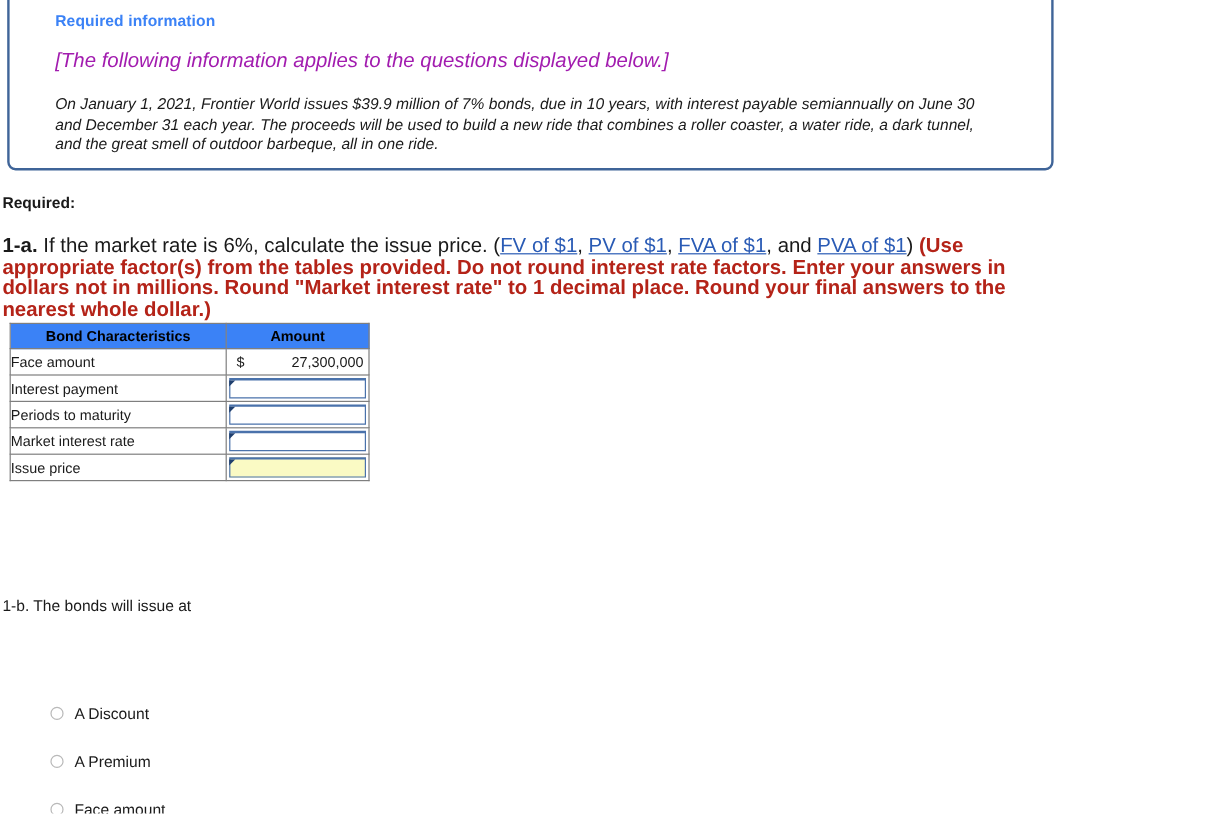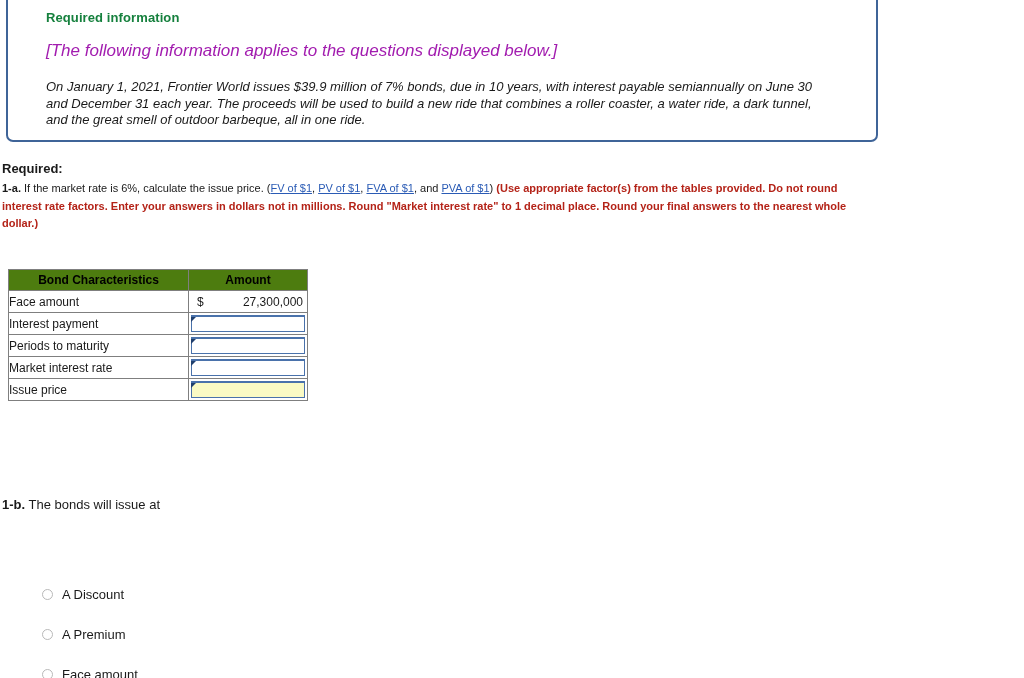--- a/index.html
+++ b/index.html
@@ -30,21 +30,21 @@
     border-radius: 7px;
     background: #ffffff;
   }
   .info-inner {
     position: absolute;
     left: 38px;
     top: 32px;
     width: 800px;
   }
   .info-title {
-    color: #15803d;
+    color: #3b82f6;
     font-weight: bold;
     font-size: 13px;
     margin: 0 0 16px 0;
     letter-spacing: 0.1px;
   }
   .info-applies {
     font-style: italic;
     font-size: 17px;
     margin: 0 0 18px 0;
     color: #a21caf;
@@ -62,23 +62,23 @@
   .required-label {
     position: absolute;
     left: 2px;
     top: 161px;
     font-weight: bold;
     font-size: 13px;
   }
   .qa-block {
     position: absolute;
     left: 2px;
-    top: 180px;
+    top: 196px;
     width: 876px;
-    font-size: 11px;
+    font-size: 17px;
     line-height: 17.6px;
   }
   .qa-block .qnum { font-weight: bold; }
   .qa-block a {
     color: #2a5bb5;
     text-decoration: underline;
   }
   .qa-block .req-red {
     color: #b42318;
     font-weight: bold;
@@ -95,21 +95,21 @@
   }
   .bond-table th,
   .bond-table td {
     border: 1px solid #7f7f7f;
     padding: 0;
     height: 21px;
     vertical-align: middle;
     font-weight: normal;
   }
   .bond-table th {
-    background: #4d7c0f;
+    background: #3b82f6;
     color: #000000;
     font-weight: bold;
     text-align: center;
     height: 20px;
     font-size: 12px;
   }
   .col-label { width: 179px; }
   .col-amount { width: 118px; }
   .cell-label {
     padding-left: 4px;
@@ -157,21 +157,21 @@
     border-right: 5px solid transparent;
   }
 
   
   .qb-block {
     position: absolute;
     left: 2px;
     top: 497px;
     font-size: 13px;
   }
-  .qb-block .qnum { font-weight: bold; }
+  .qb-block .qnum { font-weight: normal; }
   .radio-list {
     position: absolute;
     left: 42px;
     top: 545px;
     margin-top: 40px;
   }
   .radio-row {
     display: flex;
     align-items: center;
     height: 18px;

